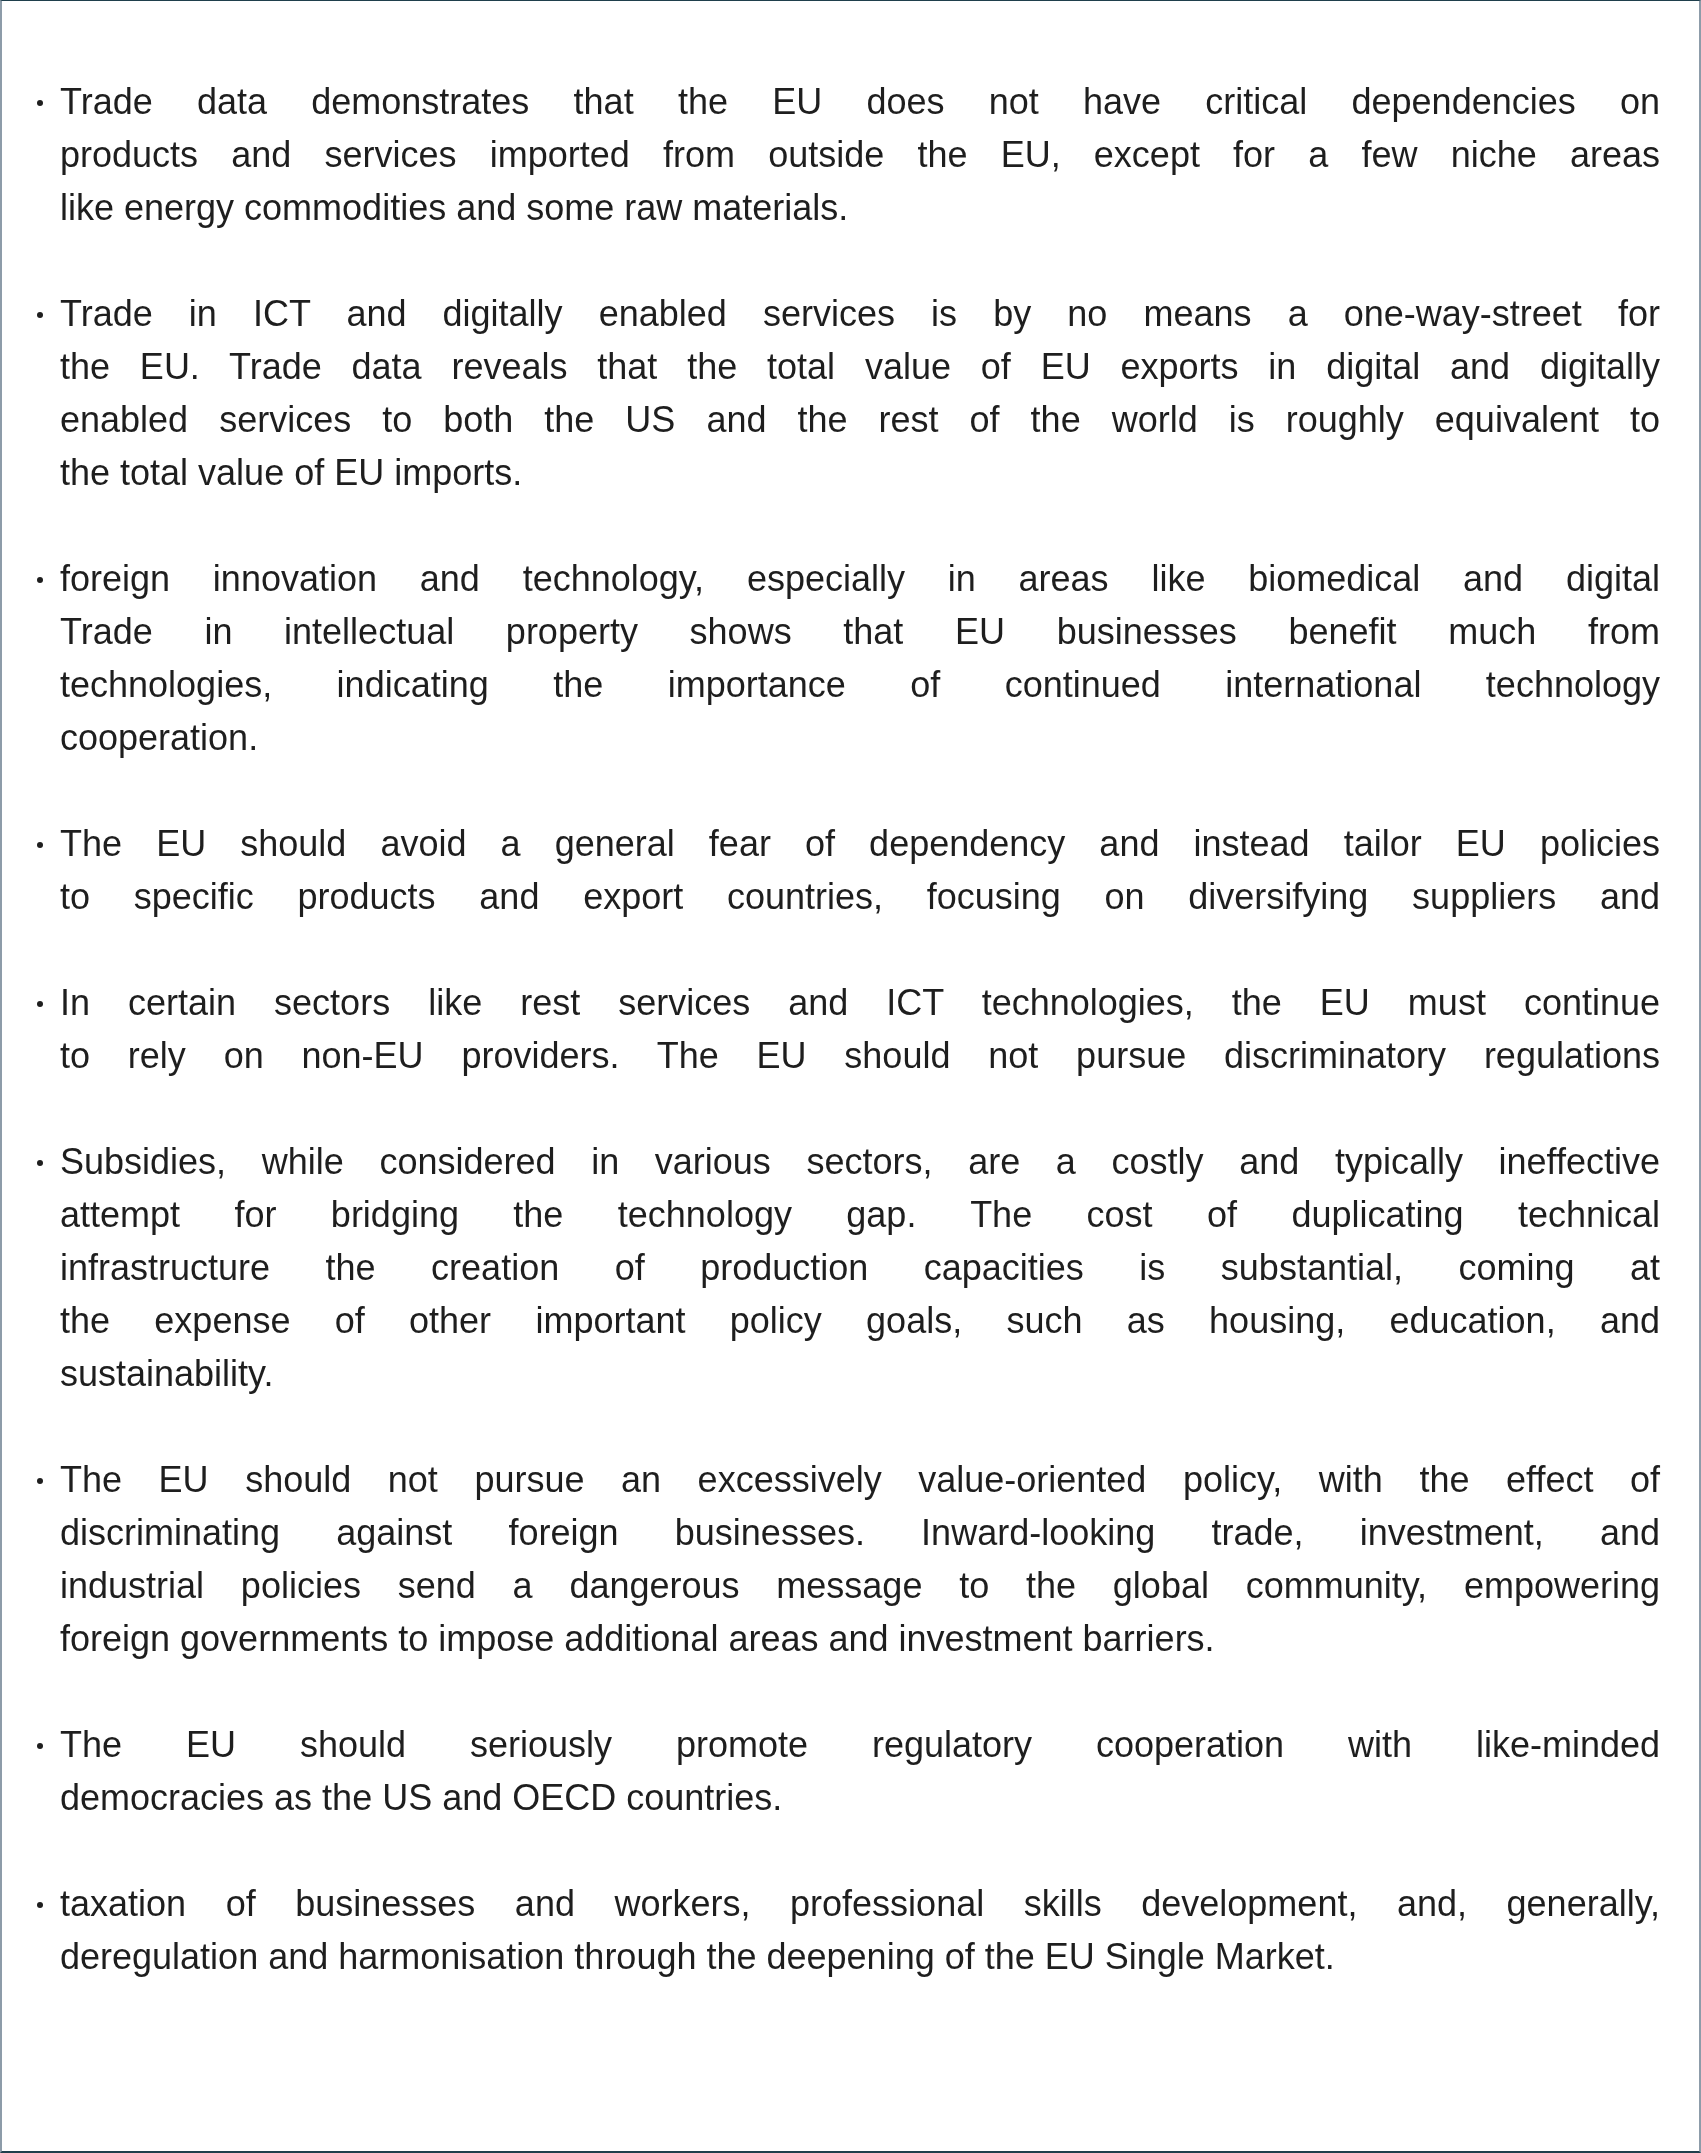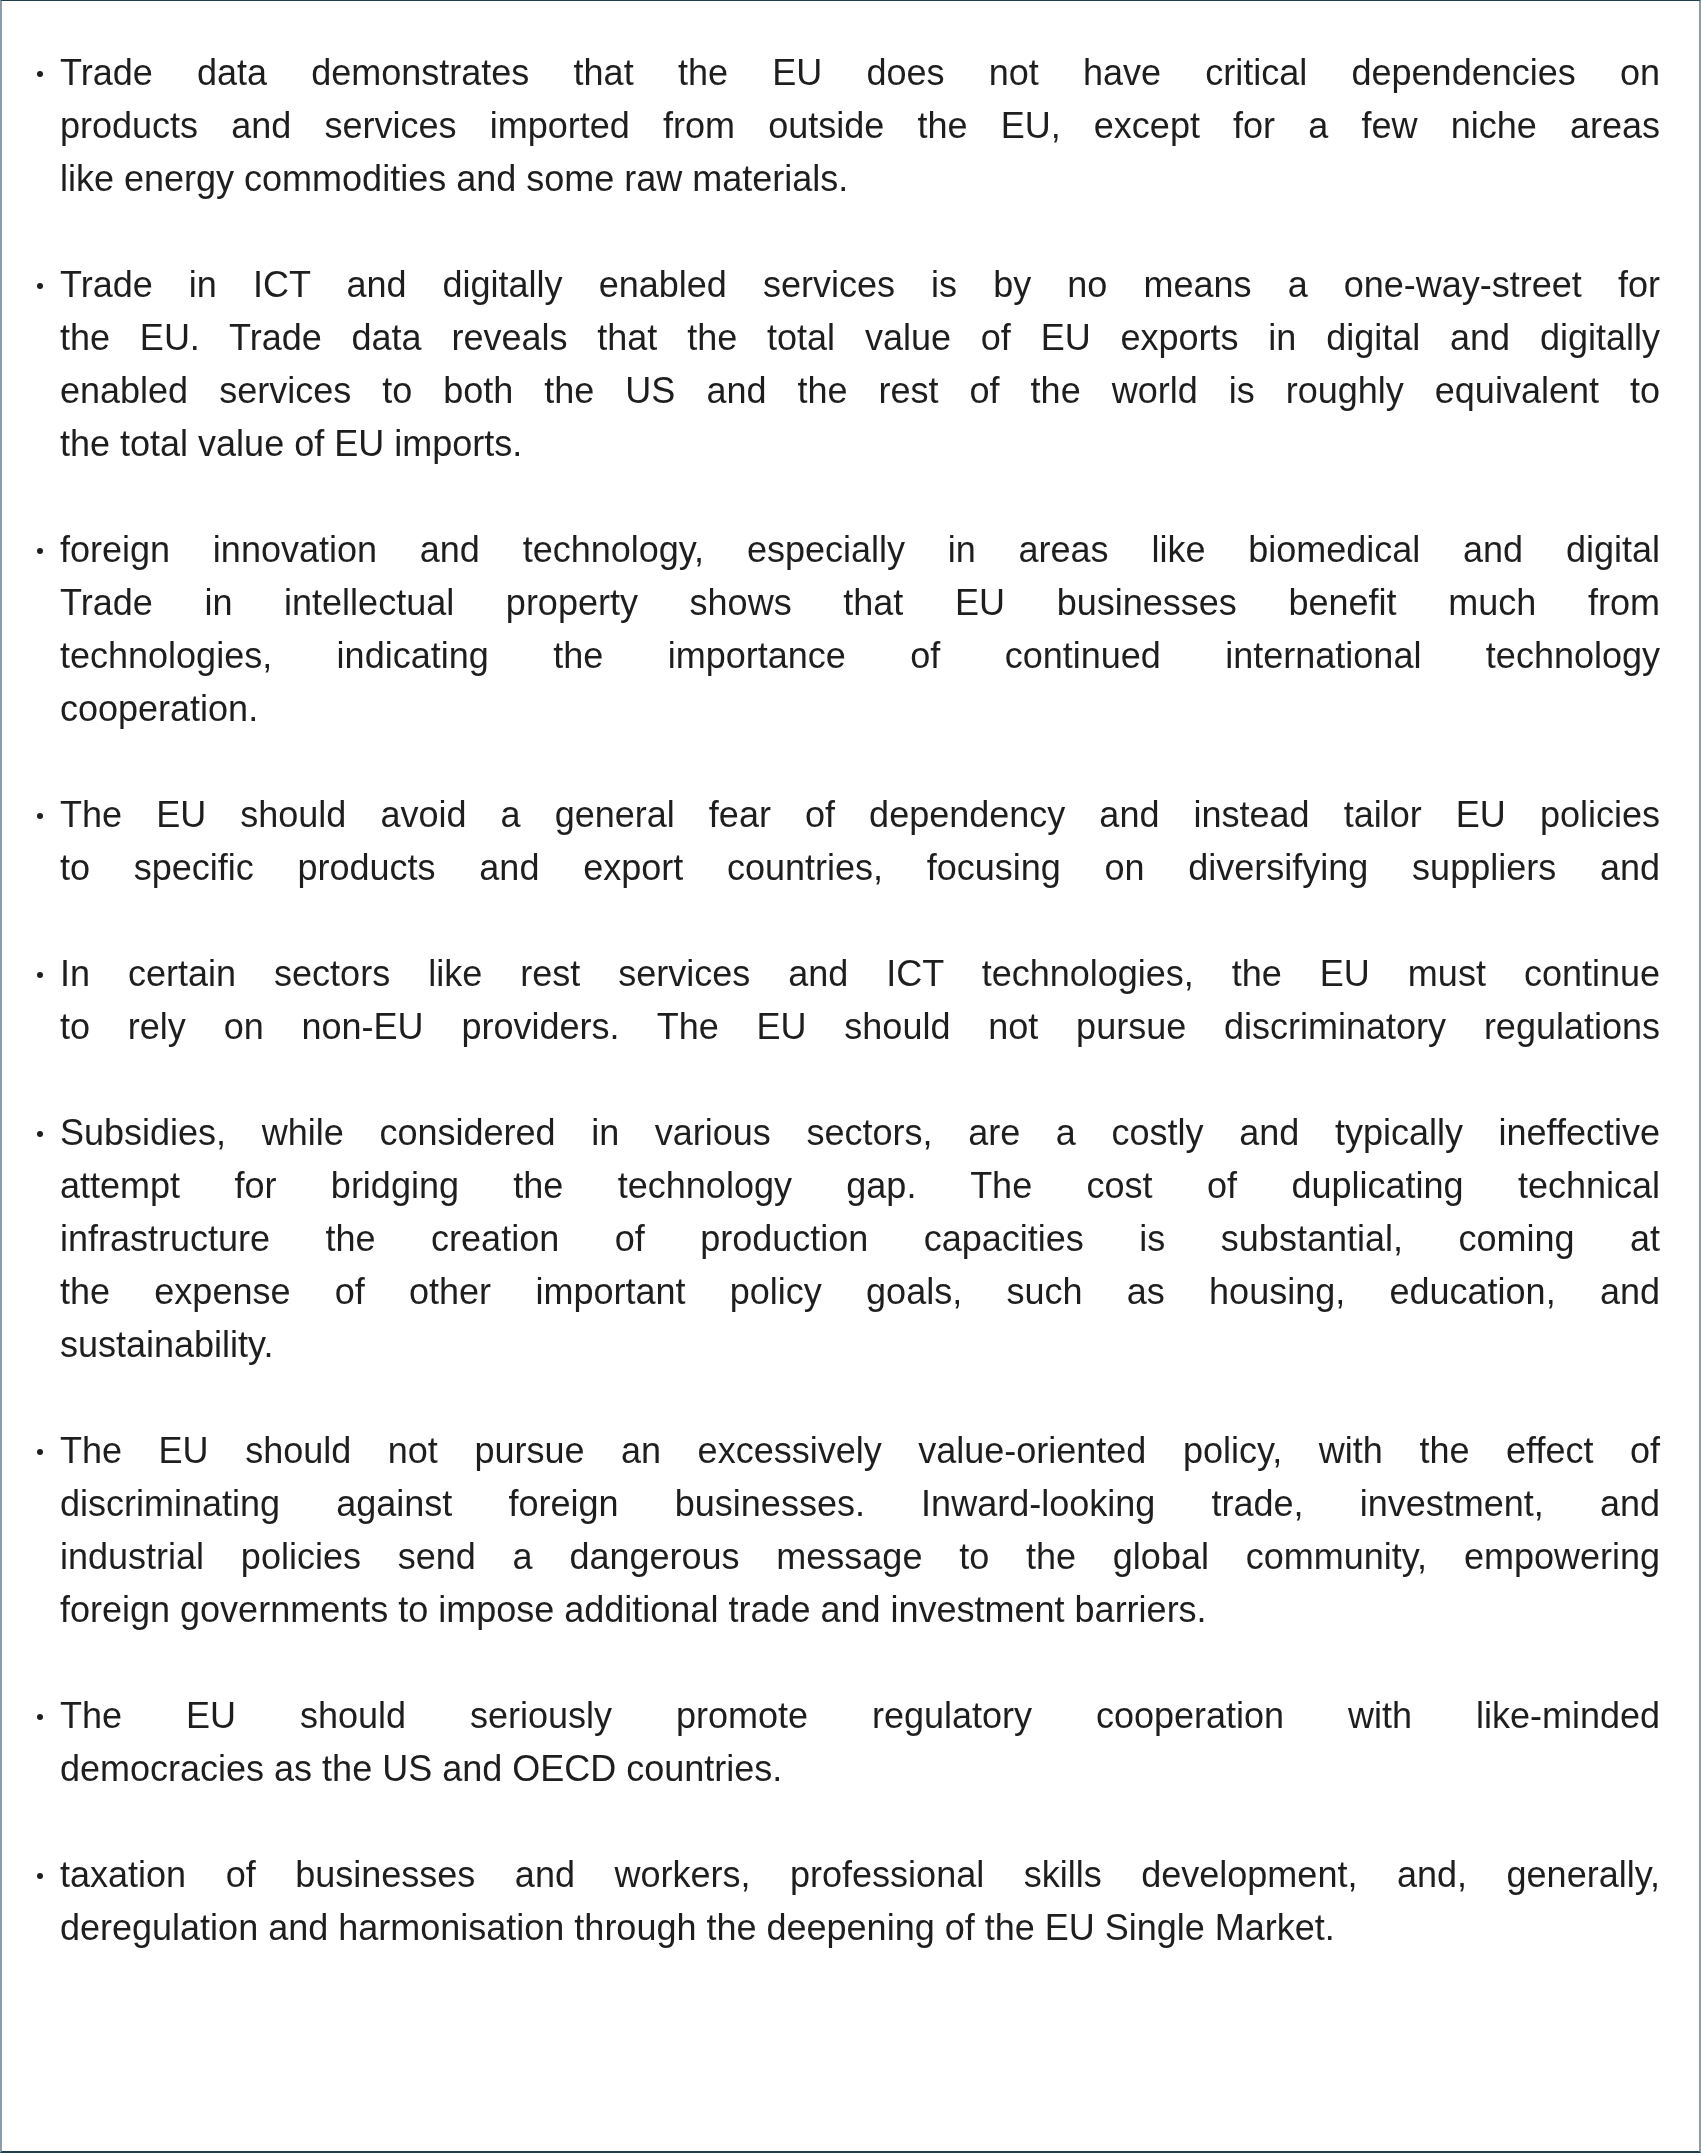--- a/index.html
+++ b/index.html
@@ -12,21 +12,21 @@
     border-left: 2.7px solid #8d9ca9;
     border-right: 2.7px solid #8d9ca9;
     background: #ffffff;
   }
   .list {
     position: absolute; left: 58px; top: 45px; width: 1600px;
     font-family: "Liberation Sans", sans-serif;
     font-size: 36px; font-weight: normal; color: #1e1e1e;
     line-height: 53px;
   }
-  .item { position: relative; margin-bottom: 53px; }
+  .item { position: relative; margin-bottom: 53px; margin-top: 29px; }
   .bullet {
     position: absolute; left: -23.4px; top: 0;
     width: 7.2px; height: 53px;
     display: flex; align-items: center;
   }
   .bullet::before {
     content: ""; display: block; width: 6.3px; height: 6.3px; border-radius: 50%;
     background: #1e1e1e; margin-top: 3.6px;
   }
   .line {
@@ -83,21 +83,21 @@
       <span class="line">infrastructure the creation of production capacities is substantial, coming at</span>
       <span class="line">the expense of other important policy goals, such as housing, education, and</span>
       <span class="line last">sustainability.</span>
     </div>
 
     <div class="item">
       <span class="bullet"></span>
       <span class="line">The EU should not pursue an excessively value-oriented policy, with the effect of</span>
       <span class="line">discriminating against foreign businesses. Inward-looking trade, investment, and</span>
       <span class="line">industrial policies send a dangerous message to the global community, empowering</span>
-      <span class="line last">foreign governments to impose additional trade and investment barriers.</span>
+      <span class="line last">foreign governments to impose additional areas and investment barriers.</span>
     </div>
 
     <div class="item">
       <span class="bullet"></span>
       <span class="line">The EU should seriously promote regulatory cooperation with like-minded</span>
       <span class="line last">democracies as the US and OECD countries.</span>
     </div>
 
     <div class="item">
       <span class="bullet"></span>

